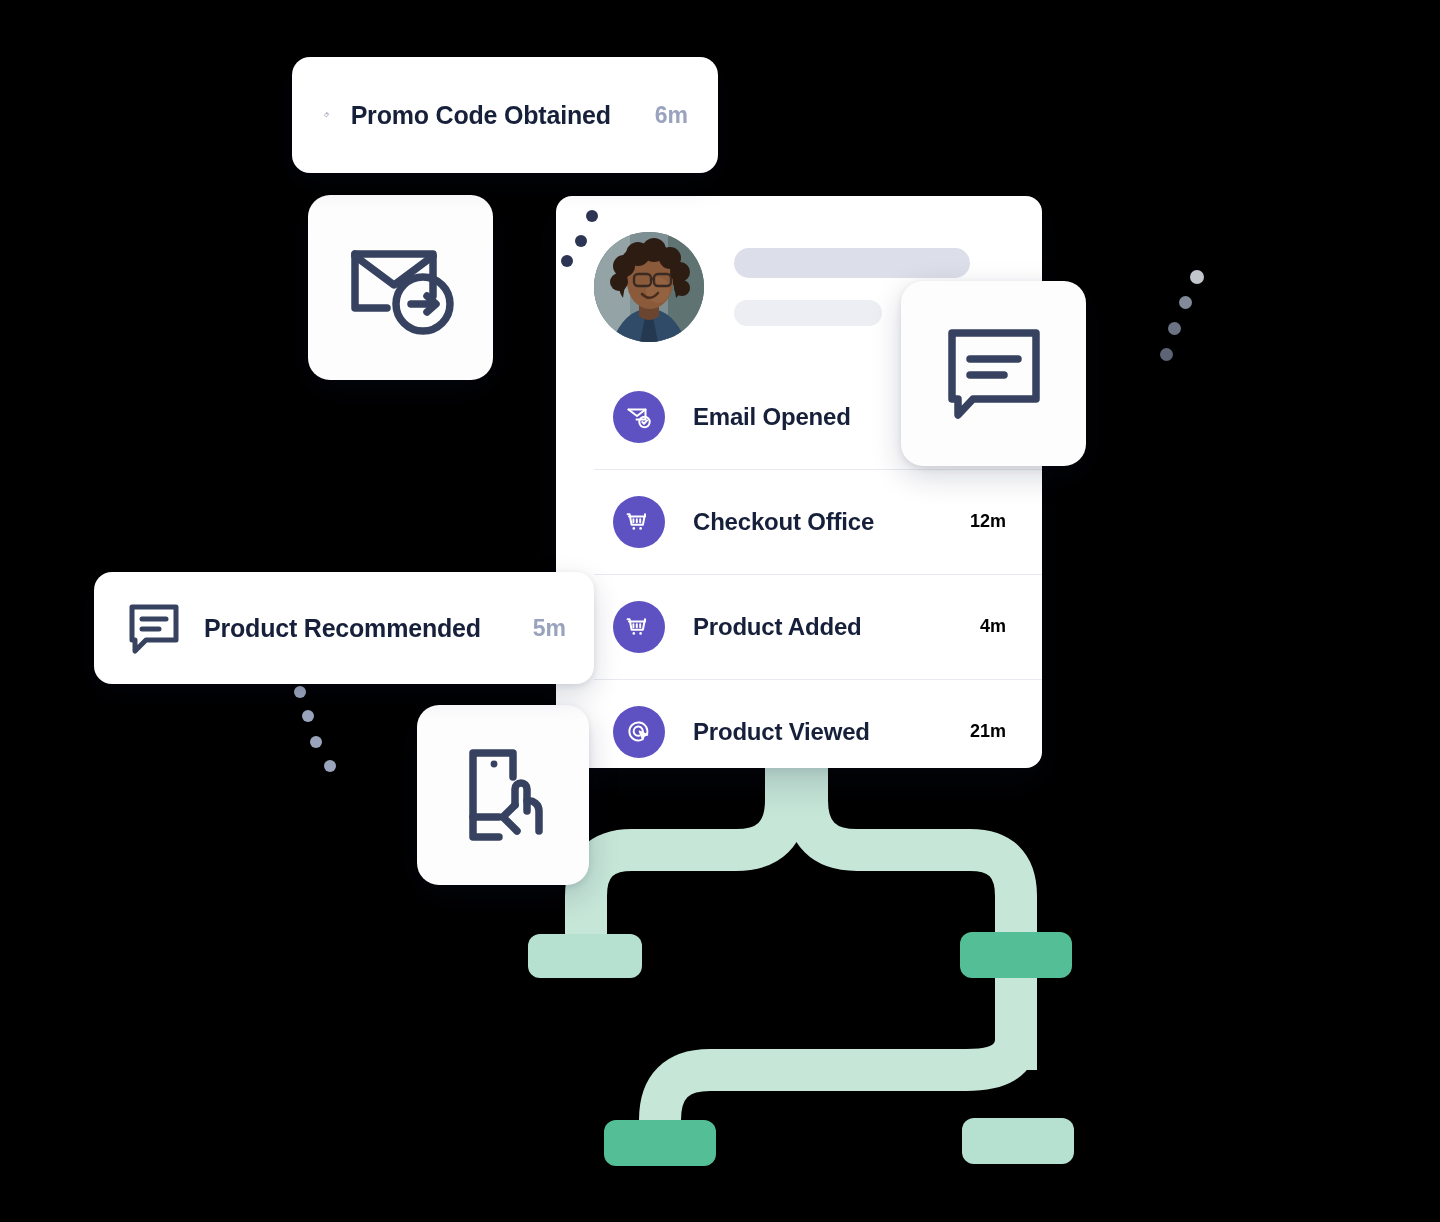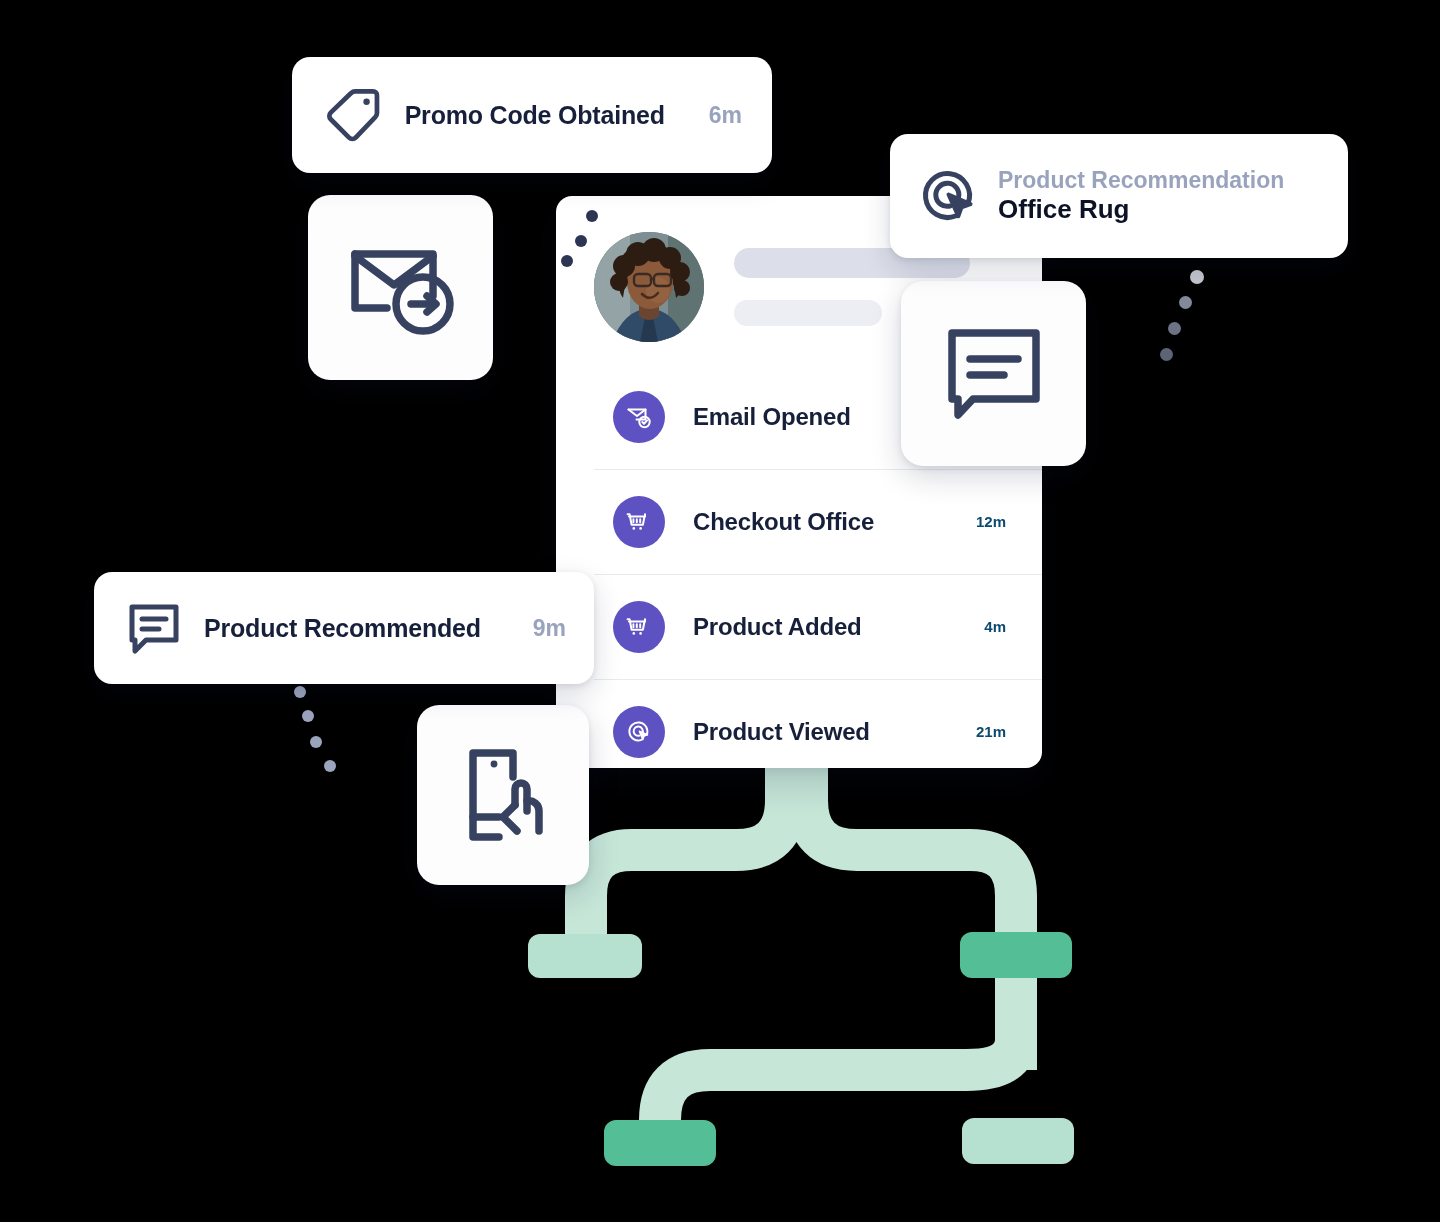--- a/index.html
+++ b/index.html
@@ -29,21 +29,21 @@
     font-size:23px;font-weight:bold;color:#9aa3bd;white-space:nowrap;
   }
   .card-kicker{
     font-size:23px;font-weight:bold;color:#9aa3bd;line-height:1.15;white-space:nowrap;
   }
   .card-value{
     font-size:26px;font-weight:bold;color:#0d1326;line-height:1.2;white-space:nowrap;
   }
 
   
-  #promo-card{left:292px;top:57px;width:480px;height:116px;padding:0 30px 0 32px;gap:22px;}
+  #promo-card{left:292px;top:57px;width:426px;height:116px;padding:0 30px 0 32px;gap:22px;}
   #promo-card .spacer{flex:1;}
 
   
   #reco-card{left:890px;top:134px;width:458px;height:124px;padding:0 26px 0 28px;gap:18px;}
   #reco-card .txt{display:flex;flex-direction:column;justify-content:center;}
 
   
   #prodrec-card{left:94px;top:572px;width:500px;height:112px;padding:0 28px 0 32px;gap:20px;}
   #prodrec-card .spacer{flex:1;}
 
@@ -83,21 +83,21 @@
   }
   .row-icon{
     width:52px;height:52px;border-radius:50%;background:#5e51c2;
     display:flex;align-items:center;justify-content:center;flex:0 0 auto;
   }
   .row-label{
     margin-left:28px;font-size:24px;font-weight:bold;color:#17203a;
     letter-spacing:-.2px;white-space:nowrap;
   }
   .row-time{
-    margin-left:auto;font-size:15px;font-weight:bold;color:#0c4a6e;white-space:nowrap;
+    margin-left:auto;font-size:18px;font-weight:bold;color:#000000;white-space:nowrap;
   }
 
   
   .dotcluster{position:absolute;}
   .dotcluster i{position:absolute;display:block;border-radius:50%;}
 
   
   #flow{position:absolute;left:0;top:740px;width:1440px;height:482px;}
 </style>
 </head>
@@ -289,36 +289,25 @@
   <div class="card" id="promo-card">
     <svg width="62" height="62" viewBox="0 0 62 62" fill="none" stroke="#36425f" stroke-width="5" stroke-linecap="round" stroke-linejoin="round">
       <path d="M33 6h19a4 4 0 0 1 4 4v19a6 6 0 0 1-1.8 4.3L33.5 54.9a5 5 0 0 1-7 0L7.1 35.5a5 5 0 0 1 0-7L28.7 7.8A6 6 0 0 1 33 6z"></path>
       <circle cx="45" cy="17" r="3.4" fill="#36425f" stroke="none"></circle>
     </svg>
     <span class="card-title">Promo Code Obtained</span>
     <span class="spacer"></span>
     <span class="card-time">6m</span>
   </div>
 
-  <div class="card" id="reco-card">
-    <svg width="62" height="62" viewBox="0 0 62 62" fill="none" stroke="#36425f" stroke-width="5" stroke-linecap="round" stroke-linejoin="round">
-      <path d="M50 38.5A22 22 0 1 0 37.5 51"></path>
-      <path d="M40.5 32.5A11.5 11.5 0 1 0 32 41"></path>
-      <path d="M30.5 29.5l22 9.6-9 3.2-3.2 9z" fill="#36425f" stroke="#36425f" stroke-width="4"></path>
-    </svg>
-    <div class="txt">
-      <span class="card-kicker">Product Recommendation</span>
-      <span class="card-value">Office Rug</span>
-    </div>
-  </div>
 
   <div class="card" id="prodrec-card">
     <svg width="58" height="58" viewBox="0 0 58 58" fill="none" stroke="#36425f" stroke-width="5" stroke-linecap="round" stroke-linejoin="round">
       <path d="M6 8h44v33H20L9 52V41H6z"></path>
       <path d="M16 20h24"></path>
       <path d="M16 30h17"></path>
     </svg>
     <span class="card-title">Product Recommended</span>
     <span class="spacer"></span>
-    <span class="card-time">9m</span>
+    <span class="card-time">5m</span>
   </div>
 
 </div>
 
 </body></html>

